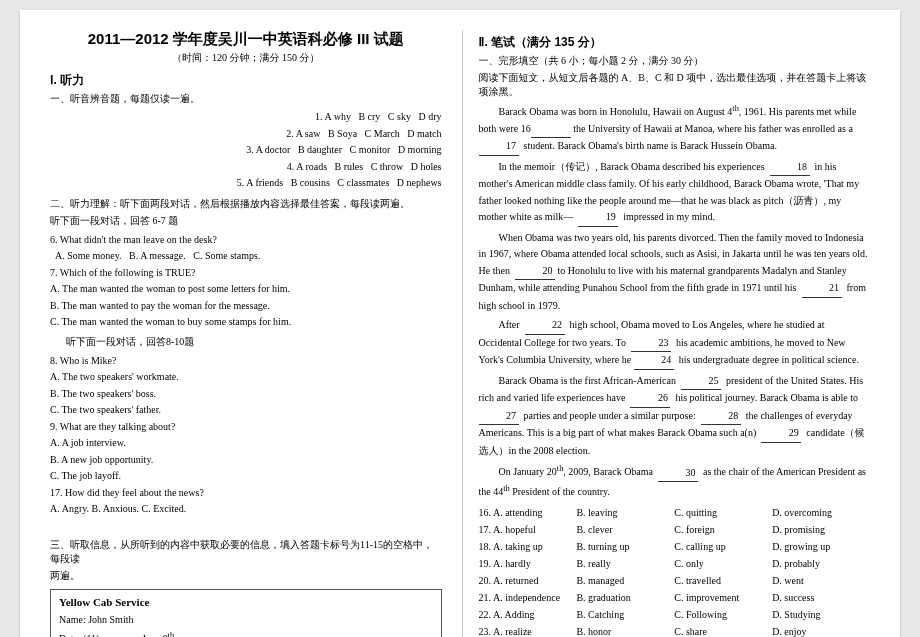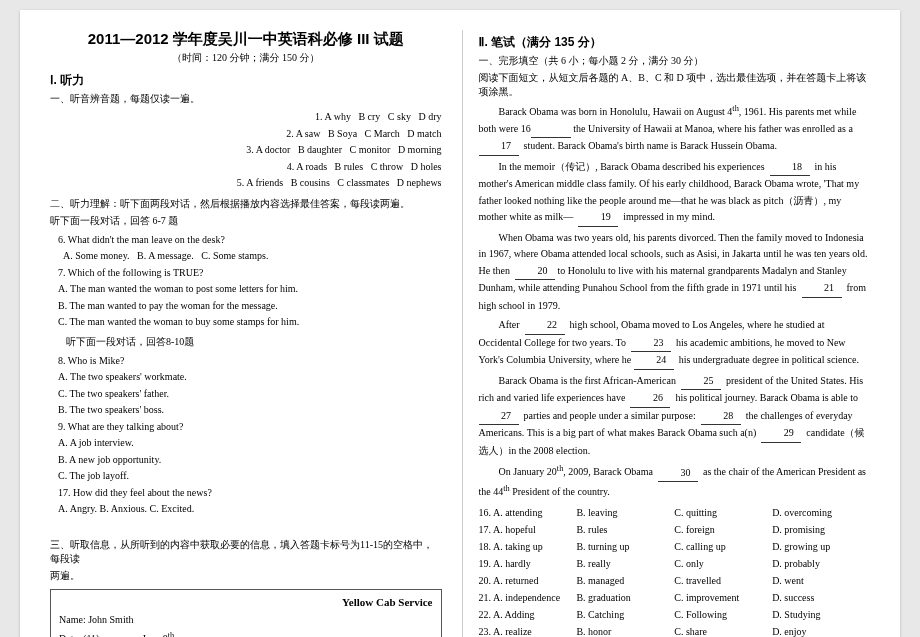--- a/index.html
+++ b/index.html
@@ -60,43 +60,43 @@
     }
     .listening-items {
       margin-left: 4px;
       text-align: right;
     }
     .item {
       font-size: 10px;
       line-height: 1.65;
     }
     .dialog-section {
-      margin: 4px 8px;
+      margin: 4px 0;
     }
     .yellow-cab {
       border: 1px solid #555;
       padding: 6px 8px;
       margin-top: 6px;
       font-size: 10px;
     }
     .yellow-cab-title {
       font-weight: bold;
-      text-align: right;
+      text-align: left;
       font-size: 11px;
       margin-bottom: 3px;
     }
     .cab-line {
       line-height: 1.8;
       font-size: 10px;
     }
     .underline-blank {
       display: inline-block;
       border-bottom: 1px solid #333;
       min-width: 40px;
-      text-align: left;
+      text-align: right;
       font-family: Liberation Serif, serif;
     }
     .right-section-title {
       font-size: 12px;
       font-weight: bold;
       margin: 4px 0 3px 0;
       font-family: "SimHei", "黑体", sans-serif;
     }
     .right-subtitle {
       font-size: 10px;
@@ -156,22 +156,22 @@
       <div class="item">7. Which of the following is TRUE?</div>
       <div class="item">A. The man wanted the woman to post some letters for him.</div>
       <div class="item">B. The man wanted to pay the woman for the message.</div>
       <div class="item">C. The man wanted the woman to buy some stamps for him.</div>
     </div>
 
     <div class="section-subtitle" style="margin-top:4px;padding-left:16px;">听下面一段对话，回答8-10题</div>
     <div class="dialog-section">
       <div class="item">8. Who is Mike?</div>
       <div class="item">A. The two speakers' workmate.</div>
+      <div class="item">B. The two speakers' boss.</div>
       <div class="item">C. The two speakers' father.</div>
-      <div class="item">B. The two speakers' boss.</div>
       <div class="item">9. What are they talking about?</div>
       <div class="item">A. A job interview.</div>
       <div class="item">B. A new job opportunity.</div>
       <div class="item">C. The job layoff.</div>
       <div class="item">17. How did they feel about the news?</div>
       <div class="item">A. Angry.    B. Anxious.    C. Excited.</div>
     </div>
 
     <div class="section-subtitle" style="margin-top:20px;">三、听取信息，从所听到的内容中获取必要的信息，填入答题卡标号为11-15的空格中，每段读</div>
     <div class="section-subtitle">两遍。</div>
@@ -225,21 +225,21 @@
 
     <div>
       <div class="mcq-options">
         <span>16. A. attending</span>
           <span>B. leaving</span>
           <span>C. quitting</span>
           <span>D. overcoming</span>
       </div>
       <div class="mcq-options">
         <span>17. A. hopeful</span>
-          <span>B. rules</span>
+          <span>B. clever</span>
           <span>C. foreign</span>
           <span>D. promising</span>
       </div>
       <div class="mcq-options">
         <span>18. A. taking up</span>
           <span>B. turning up</span>
           <span>C. calling up</span>
           <span>D. growing up</span>
       </div>
       <div class="mcq-options">

